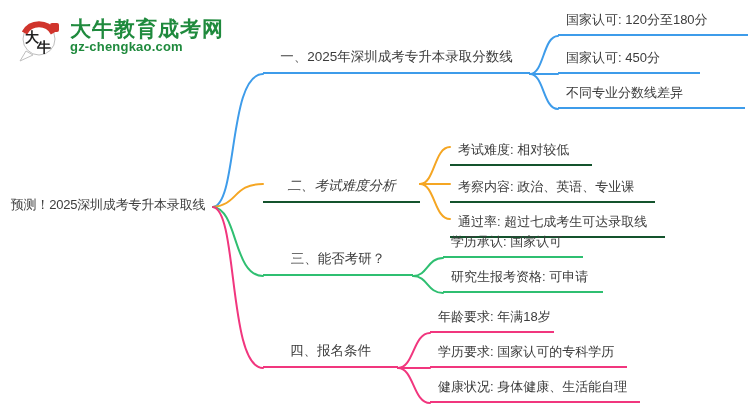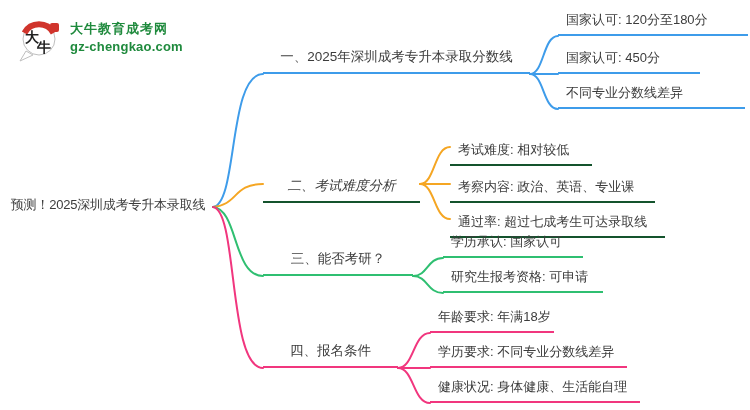--- a/index.html
+++ b/index.html
@@ -23,21 +23,21 @@
     font-size:13px;line-height:20px;color:#3c3c3c;text-align:center;
     white-space:nowrap;letter-spacing:-0.2px;
   }
   .u-blue  {border-bottom:2px solid #3E9CEA;}
   .u-orange{border-bottom:2px solid #14532d;margin-top:19px;}
   .u-green {border-bottom:2px solid #2FBF71;}
   .u-pink  {border-bottom:2px solid #F1367E;}
   .logo{position:absolute;left:12px;top:10px;display:flex;align-items:flex-start;}
   .logo-text{margin-left:6px;}
   .logo-name{
-    color:#1F8A3D;font-weight:bold;font-size:13px;line-height:20px;
+    color:#1F8A3D;font-weight:bold;font-size:21px;line-height:20px;
     letter-spacing:1px;margin-top:9px;white-space:nowrap;
   }
   .logo-url{
     color:#1F8A3D;font-weight:bold;font-size:13px;line-height:15px;
     letter-spacing:0.2px;white-space:nowrap;
   }
 </style>
 </head>
 <body>
 
@@ -94,16 +94,16 @@
   <div class="node u-orange" style="left:450px;top:123px;width:142px;">考试难度: 相对较低</div>
   <div class="node u-orange" style="left:450px;top:160px;width:205px;">考察内容: 政治、英语、专业课</div>
   <div class="node u-orange" style="left:450px;top:195px;width:215px;">通过率: 超过七成考生可达录取线</div>
 
   <div class="node label u-green" style="left:263px;top:250px;width:150px;">三、能否考研？</div>
   <div class="node u-green" style="left:443px;top:234px;width:140px;">学历承认: 国家认可</div>
   <div class="node u-green" style="left:443px;top:269px;width:160px;">研究生报考资格: 可申请</div>
 
   <div class="node label u-pink" style="left:263px;top:342px;width:135px;">四、报名条件</div>
   <div class="node u-pink" style="left:430px;top:309px;width:124px;">年龄要求: 年满18岁</div>
-  <div class="node u-pink" style="left:430px;top:344px;width:197px;">学历要求: 不同专业分数线差异</div>
+  <div class="node u-pink" style="left:430px;top:344px;width:197px;">学历要求: 国家认可的专科学历</div>
   <div class="node u-pink" style="left:430px;top:379px;width:210px;">健康状况: 身体健康、生活能自理</div>
 
 </div>
 
 </body></html>

